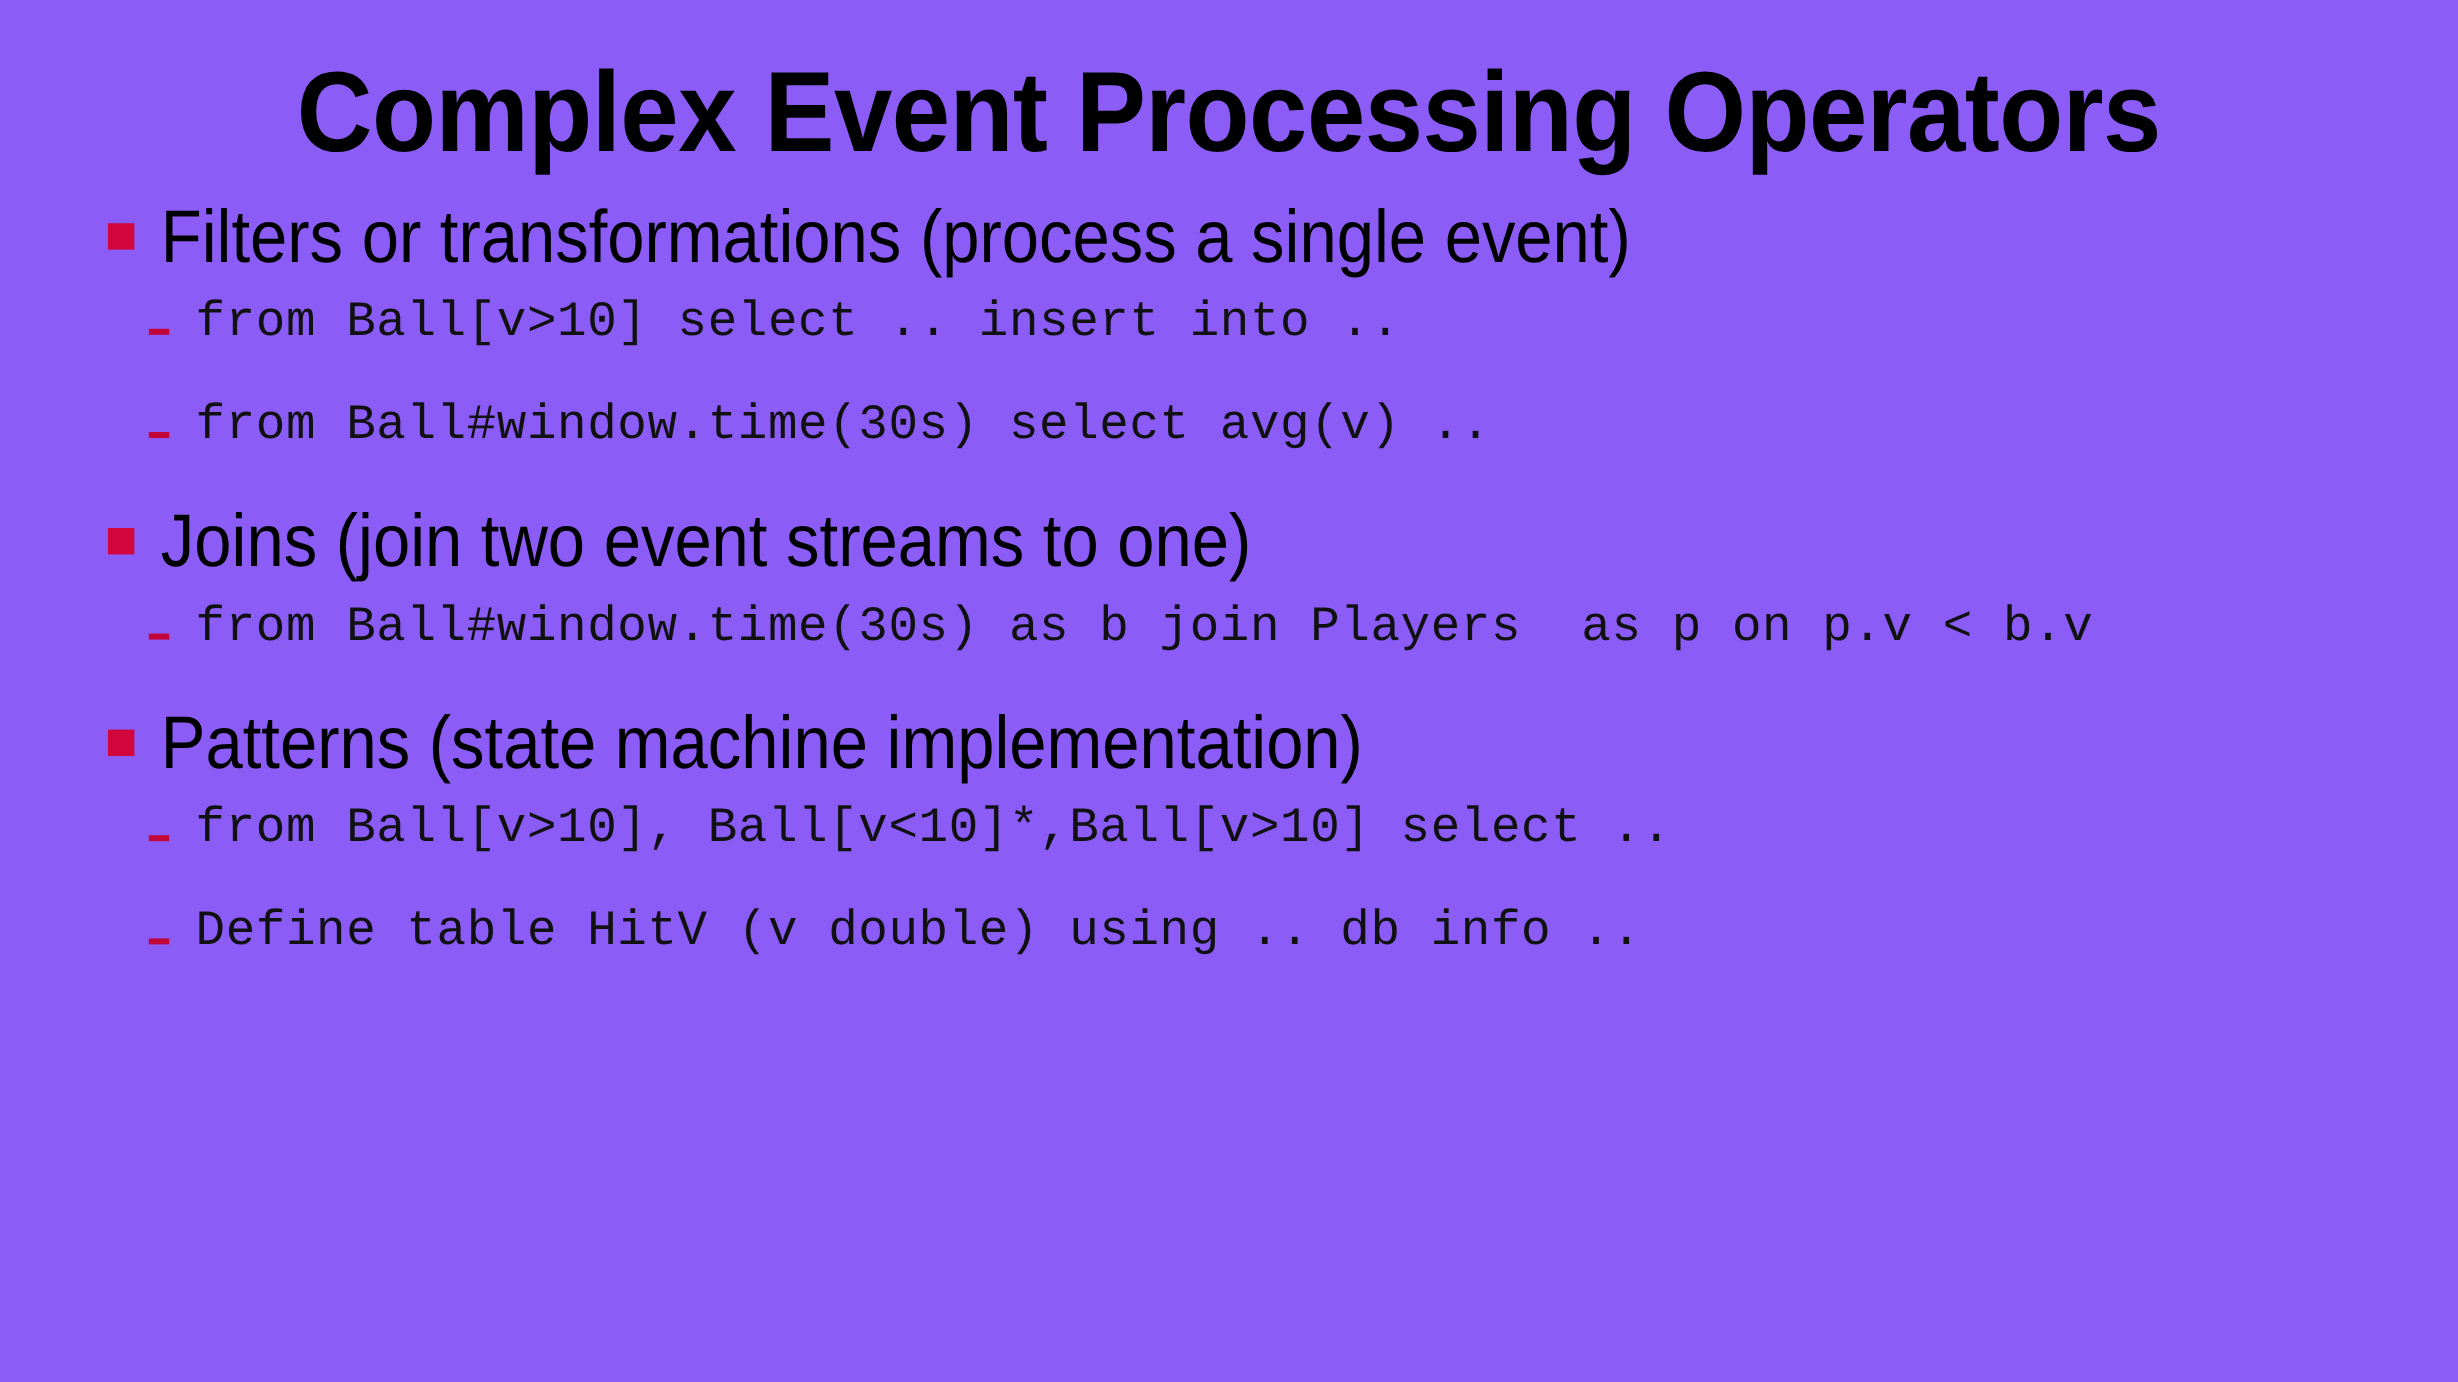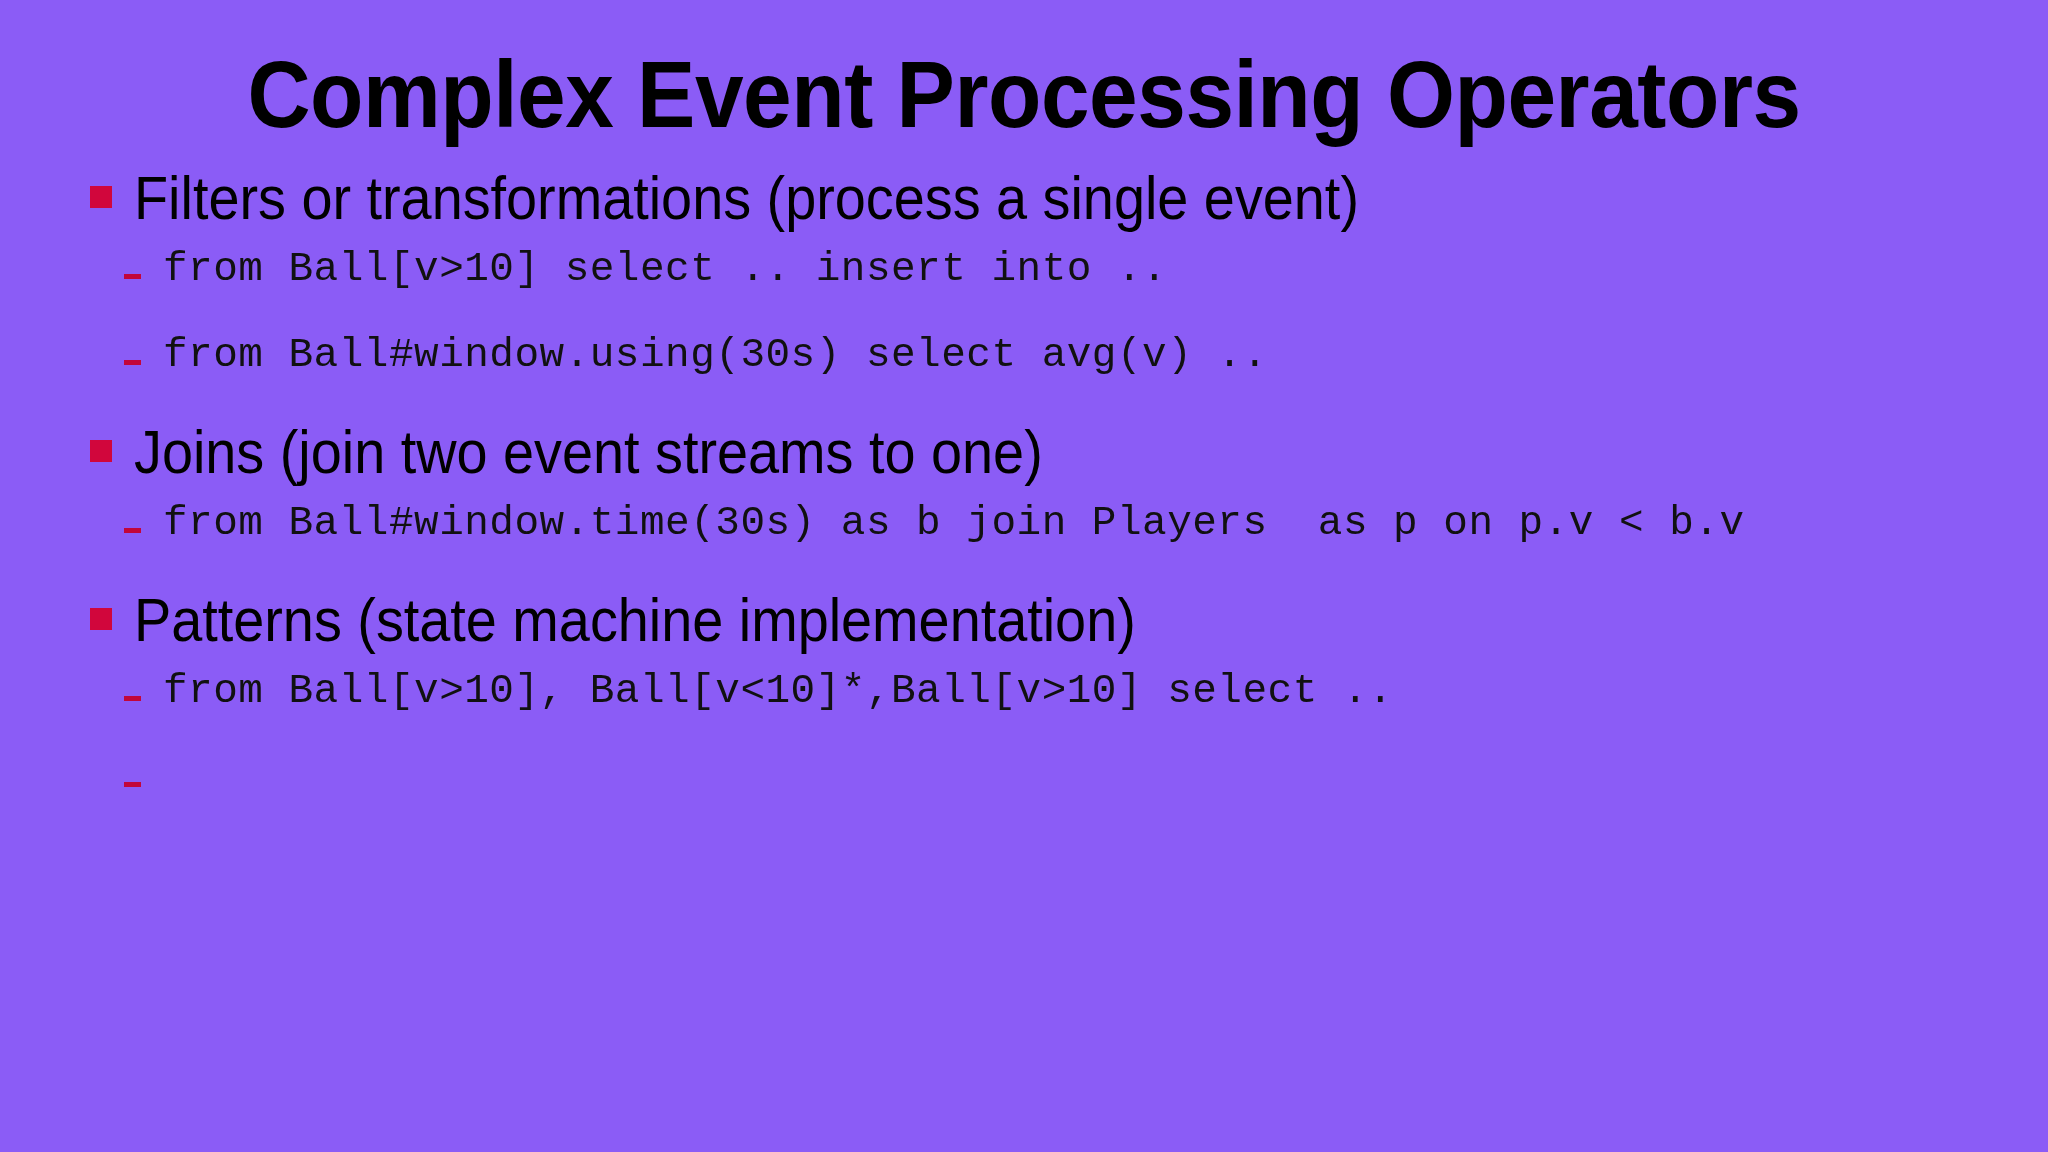--- a/index.html
+++ b/index.html
@@ -132,21 +132,21 @@
       </div>
       <div class="code-row">
         <span class="code-marker" style="background: rgb(194, 6, 58);"></span>
         <span class="code-text">from Ball[v&gt;10] select .. insert into ..</span>
       </div>
     </div>
 
     <div class="topic-block">
       <div class="code-row">
         <span class="code-marker" style="background: rgb(194, 6, 58);"></span>
-        <span class="code-text">from Ball#window.using(30s) select avg(v) ..</span>
+        <span class="code-text">from Ball#window.time(30s) select avg(v) ..</span>
       </div>
     </div>
 
     <div class="topic-block">
       <div class="bullet-row">
         <span class="bullet-marker" style="background: rgb(209, 6, 60);"></span>
         <span class="bullet-text">Joins (join two event streams to one)</span>
       </div>
       <div class="code-row">
         <span class="code-marker" style="background: rgb(194, 6, 58);"></span>
@@ -161,17 +161,18 @@
       </div>
       <div class="code-row">
         <span class="code-marker" style="background: rgb(194, 6, 58);"></span>
         <span class="code-text">from Ball[v&gt;10], Ball[v&lt;10]*,Ball[v&gt;10] select ..</span>
       </div>
     </div>
 
     <div class="topic-block">
       <div class="code-row">
         <span class="code-marker" style="background: rgb(194, 6, 58);"></span>
+        <span class="code-text">Define table HitV (v double) using .. db info ..</span>
       </div>
     </div>
 
   </div>
 </div>
 
 </body></html>

